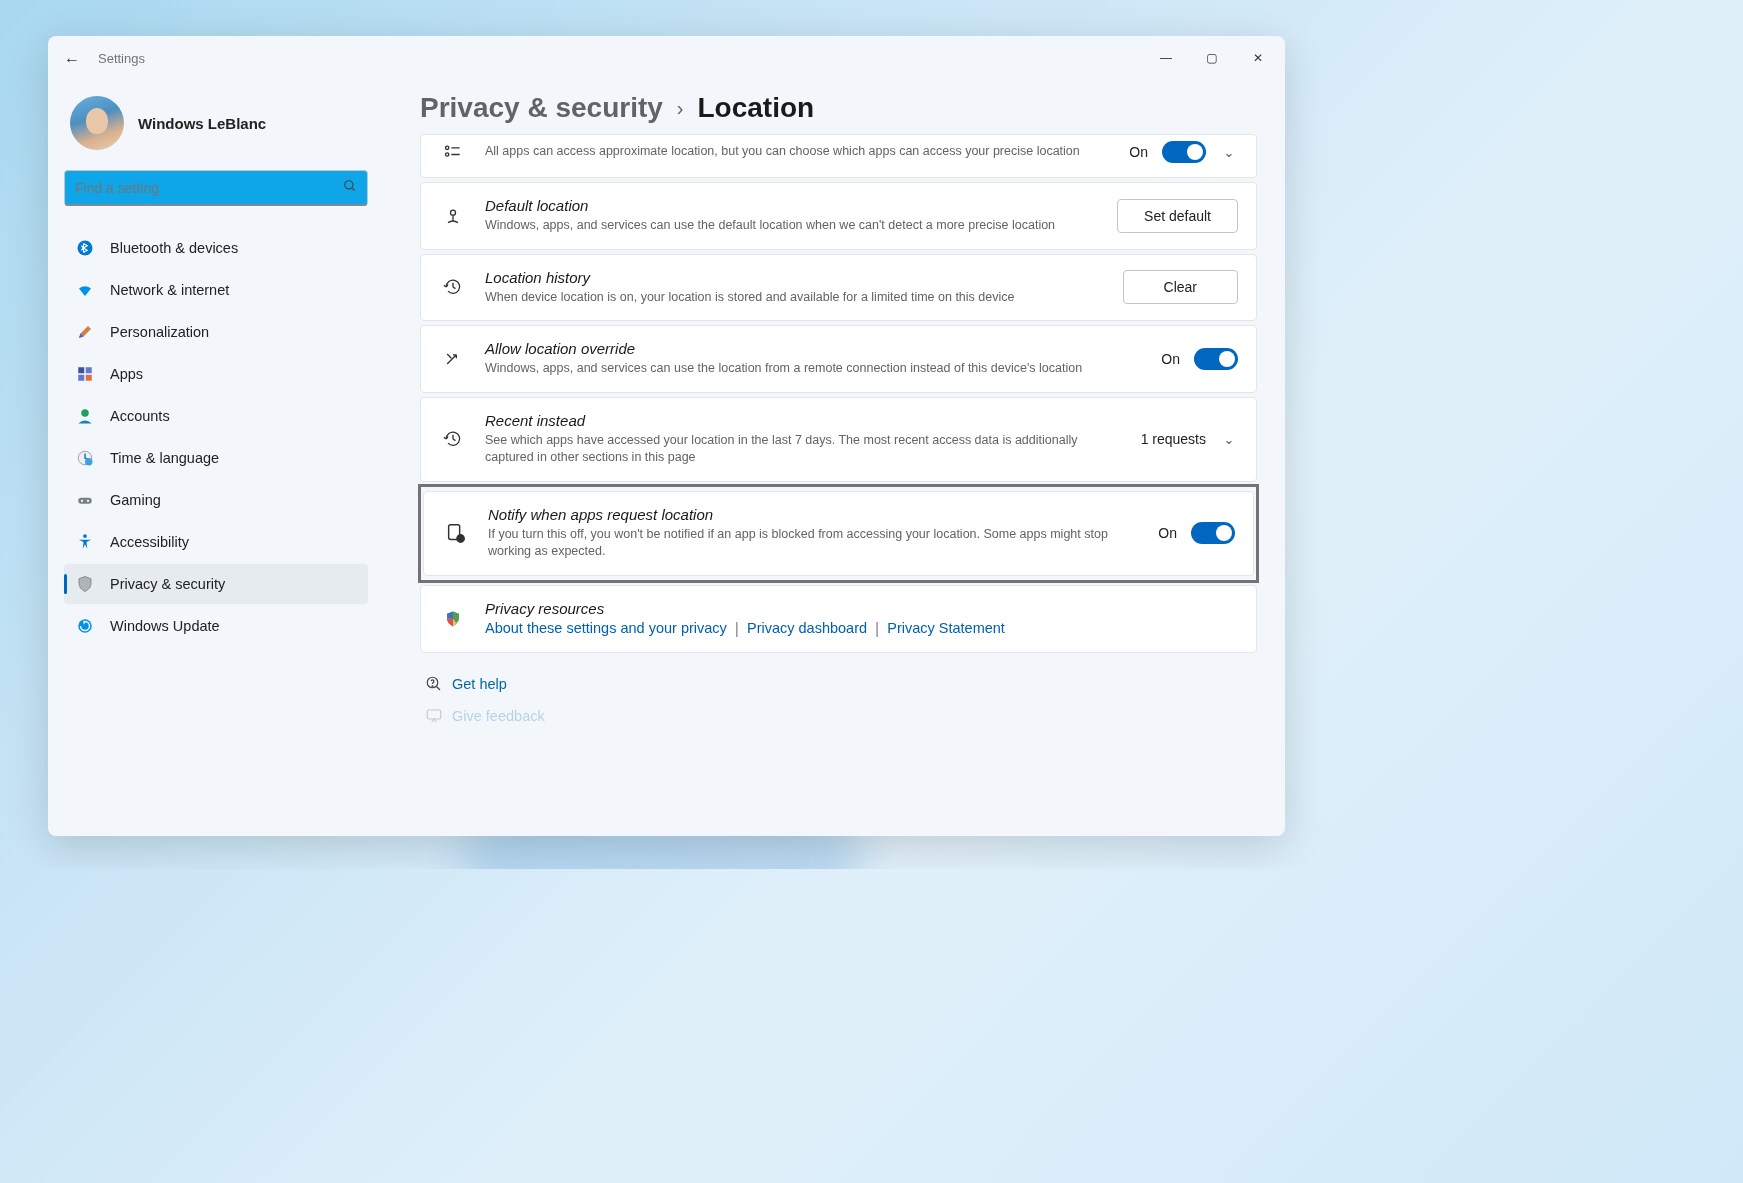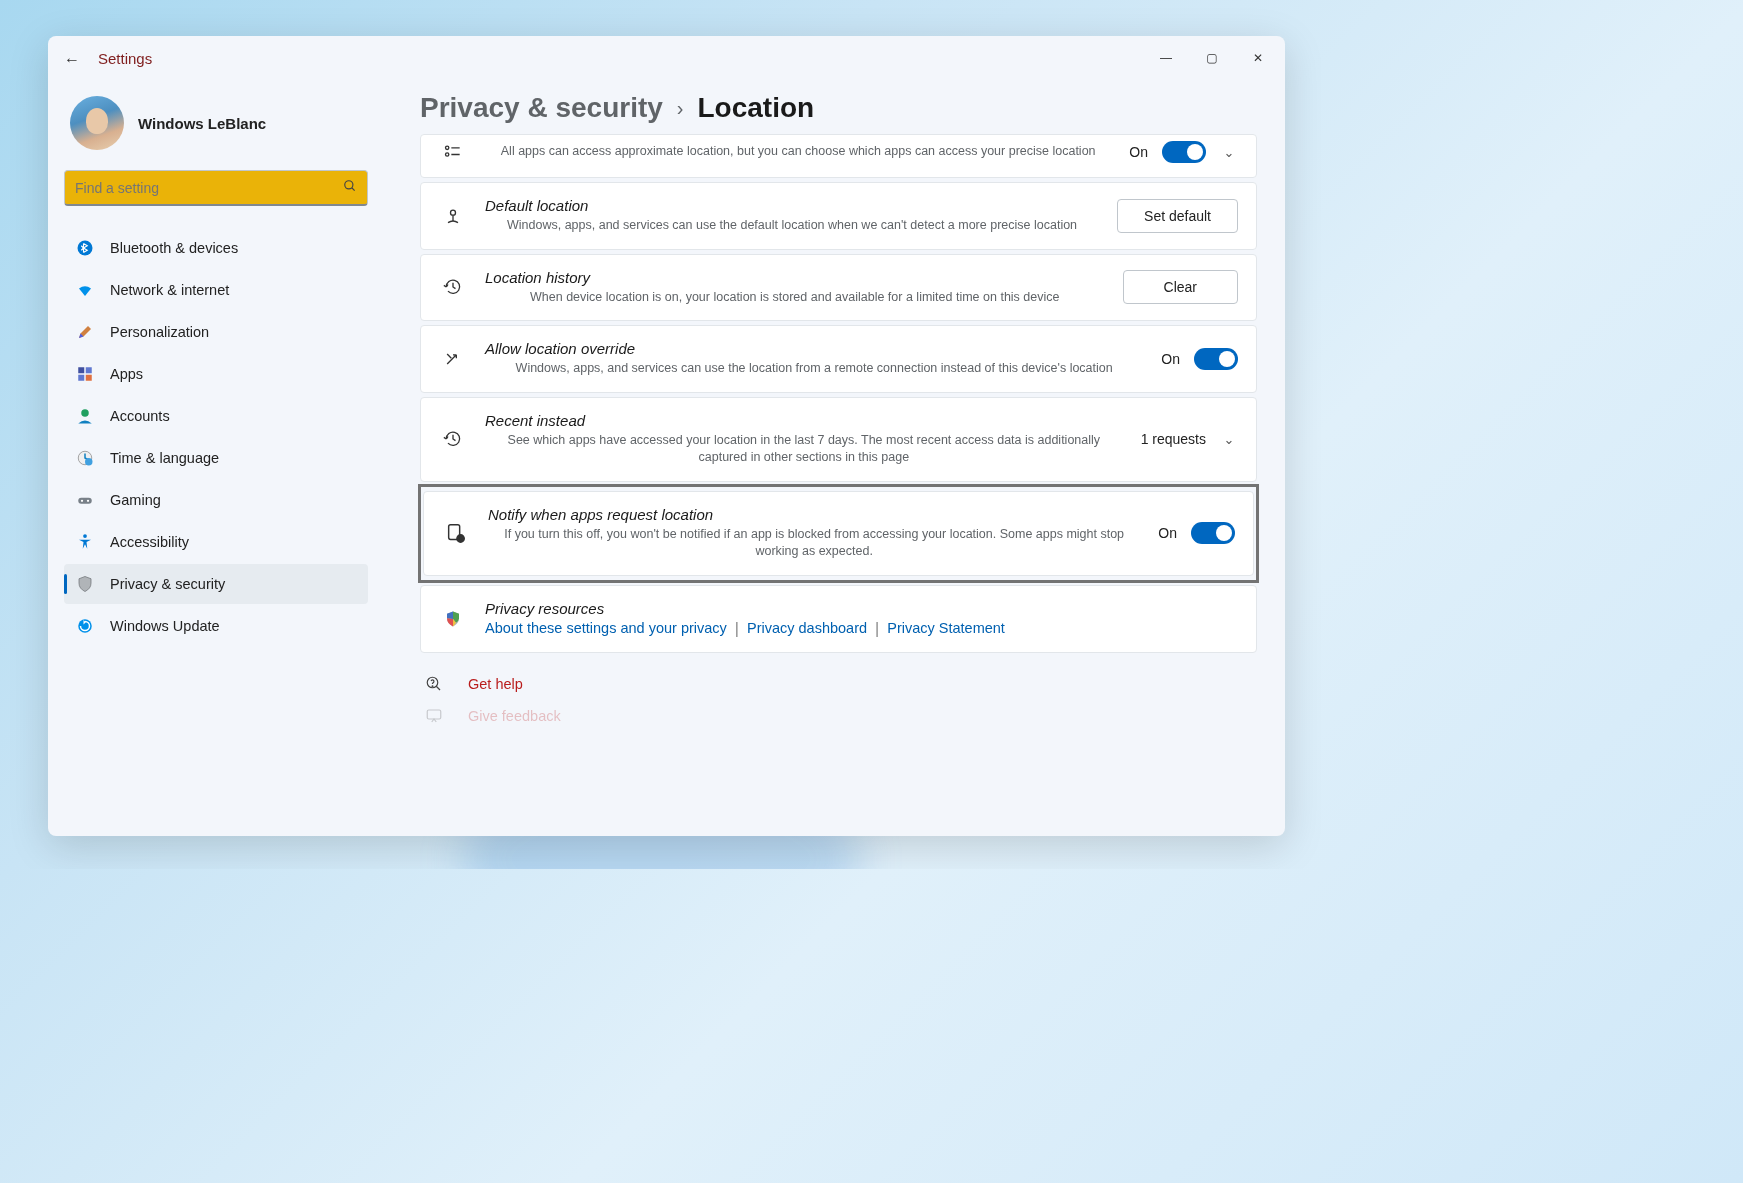--- a/index.html
+++ b/index.html
@@ -37,41 +37,41 @@
   padding: 0 4px 0 8px;
 }
 .back-btn {
   width: 32px; height: 32px;
   display: flex; align-items: center; justify-content: center;
   border-radius: 4px;
   font-size: 16px;
   color: #333;
   cursor: pointer;
 }
-.app-title { font-size: 15px; color: #7f1d1d; margin-left: 10px; }
+.app-title { font-size: 13px; color: #737373; margin-left: 10px; }
 .win-controls { margin-left: auto; display: flex; }
 .win-btn { width: 46px; height: 32px; display:flex; align-items:center; justify-content:center; font-size: 12px; cursor:pointer; color:#333; }
 .body { flex:1; display:flex; overflow:hidden; }
 .sidebar { width: 336px; padding: 16px 16px 0 16px; display:flex; flex-direction:column; }
 .profile { display:flex; align-items:center; gap:14px; margin-bottom:20px; margin-left:6px; }
 .avatar {
   width: 54px; height: 54px; border-radius: 50%;
   background: linear-gradient(160deg,#6ab0e0 0%, #4d8fc0 40%, #d8b090 70%, #e8d0b0 100%);
   position:relative;
 }
 .avatar::after{
   content:""; position:absolute; left:50%; top:50%; transform:translate(-50%,-58%);
   width:22px; height:26px; border-radius:50% 50% 45% 45%;
   background:#e8c8a8;
 }
 .username { font-size:15px; font-weight:600; color:#222; }
 .search-box {
   display:flex; align-items:center;
   height: 36px;
-  background:#eab308;
+  background:#0ea5e9;
   border:1px solid #c0c6cc;
   border-bottom:2px solid #808890;
   border-radius:4px;
   padding:0 10px;
   margin-bottom:22px;
 }
 .search-box input { flex:1; border:none; outline:none; font-size:14px; background:transparent; }
 .search-icon { font-size:14px; color:#444; }
 .navlist { list-style:none; display:flex; flex-direction:column; gap:2px; }
 .navitem {
@@ -98,21 +98,21 @@
   border:1px solid #e2e6ea;
   border-radius:4px;
   display:flex; align-items:center;
   padding:14px 18px;
   gap:18px;
 }
 .card.cut { padding-top:6px; }
 .card-icon { width:28px; display:flex; justify-content:center; color:#333; font-size:18px; flex-shrink:0; }
 .card-body { flex:1; }
 .card-title { font-size:15px; color:#1a1a1a; margin-bottom:3px;font-style:italic; }
-.card-desc { font-size:12.5px; color:#606468; line-height:1.4;text-align:center; }
+.card-desc { font-size:12.5px; color:#606468; line-height:1.4; }
 .card-action { display:flex; align-items:center; gap:14px; flex-shrink:0; }
 .state-label { font-size:14px; color:#222; }
 .toggle {
   width:44px; height:22px; border-radius:11px;
   background:#0067c0; position:relative; cursor:pointer;
 }
 .toggle::after{
   content:""; position:absolute; right:3px; top:3px;
   width:16px; height:16px; border-radius:50%; background:#fff;
 }
@@ -125,21 +125,21 @@
 .highlight {
   border:3px solid #737373;
   margin:-2px; padding:4px 0;
   border-radius:0;
 }
 .highlight .card { margin:0 2px; }
 .res-links { display:flex; gap:8px; flex-wrap:wrap; }
 .res-link { color:#0060b0; font-size:14.5px; cursor:pointer; }
 .res-sep { color:#888; }
 .footer-links { margin-top:22px; display:flex; flex-direction:column; gap:14px; padding-bottom:10px; }
-.footer-link { display:flex; align-items:center; gap:20px; font-size:14.5px; color:#b91c1c; cursor:pointer; }
+.footer-link { display:flex; align-items:center; gap:4px; font-size:14.5px; color:#0369a1; cursor:pointer; }
 .footer-link .card-icon { color:#444; }
 
 .shield-svg { width:18px; height:18px; }
 .shield-multi { width:18px; height:18px; }
 </style>
 </head>
 <body>
 
 <div class="taskbar-bubble"></div>
 

